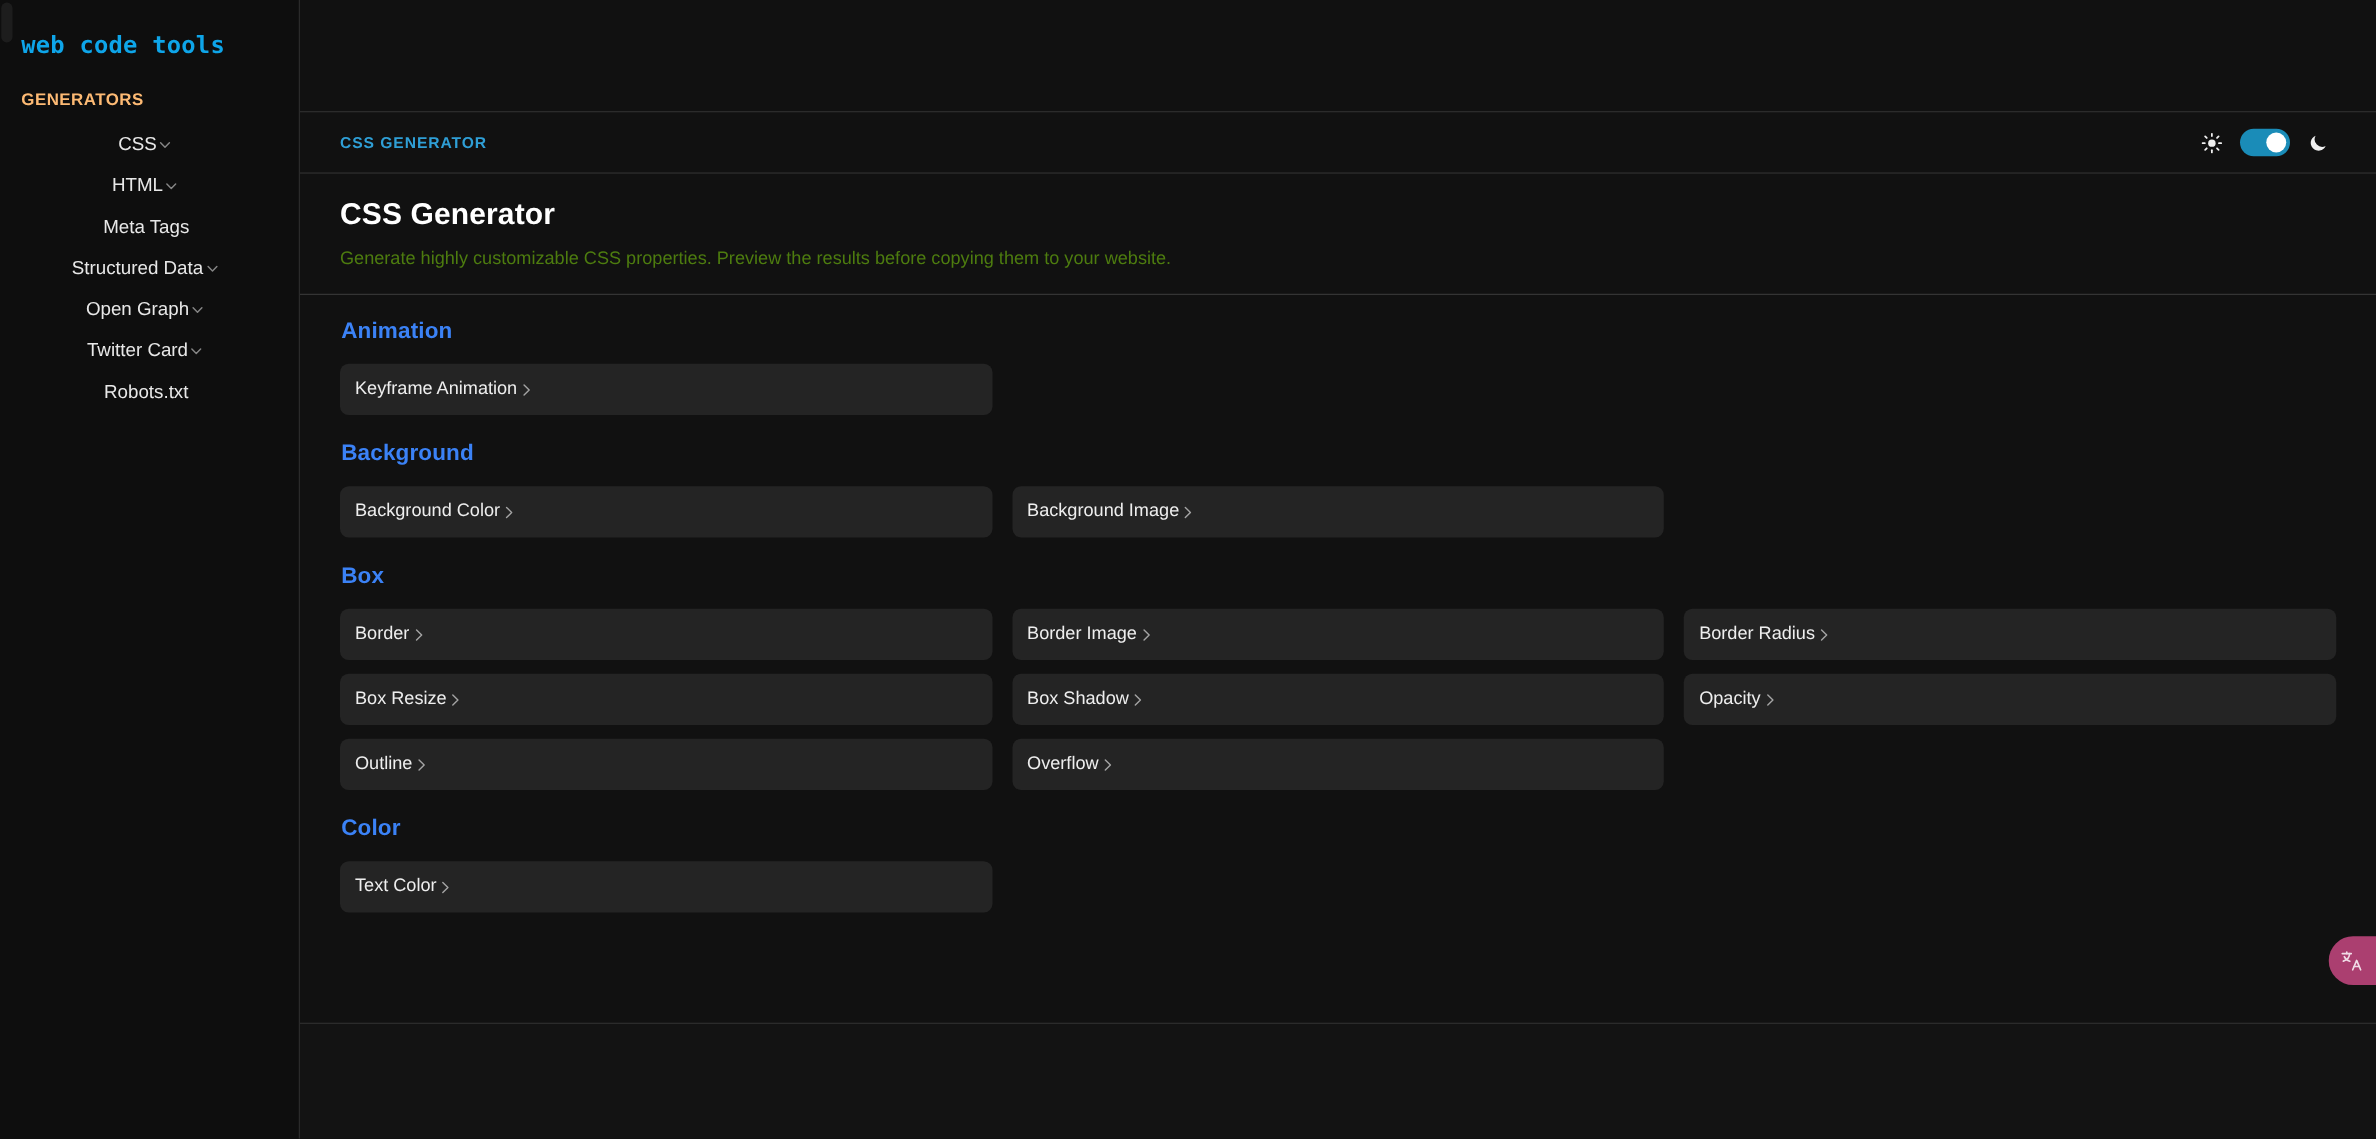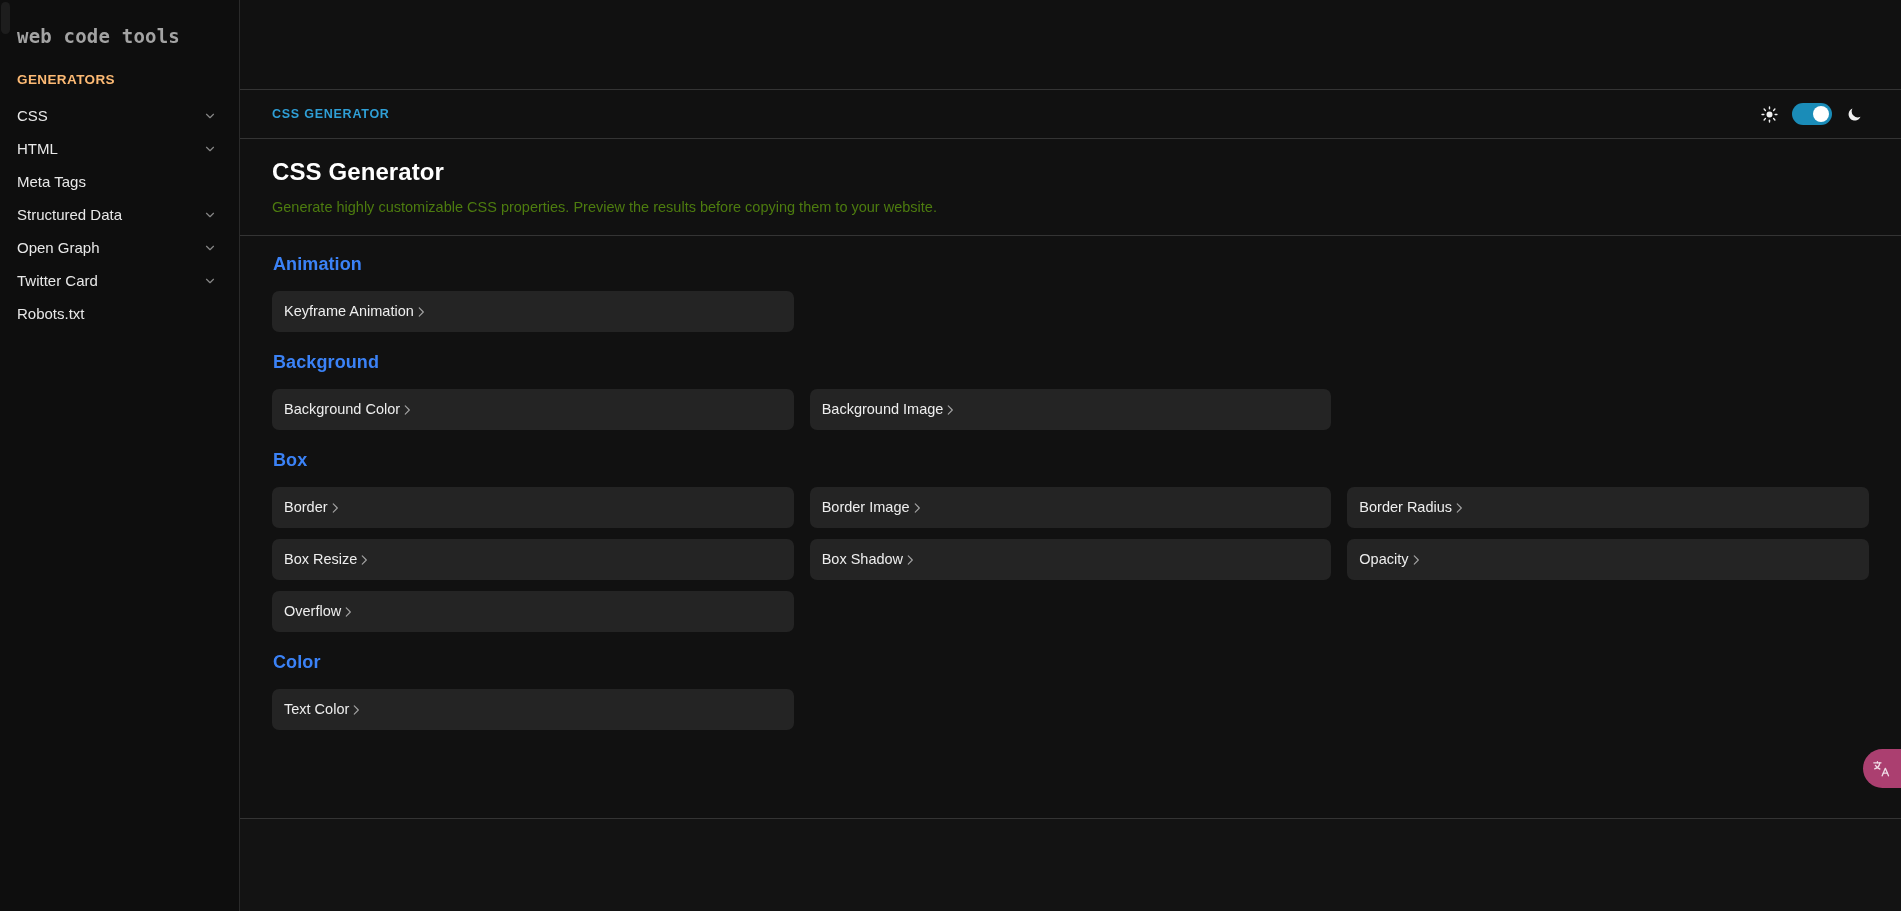--- a/index.html
+++ b/index.html
@@ -29,21 +29,21 @@
     background: #0e0e0e;
     border-right: 1px solid #2a2a2a;
     padding: 0 16px;
     position: relative;
   }
 
   .brand {
     font-family: "DejaVu Sans Mono", "Liberation Mono", monospace;
     font-size: 19px;
     font-weight: 700;
-    color: #a3a3a3;
+    color: #0ea5e9;
     letter-spacing: 0.2px;
     padding-top: 14px;
     padding-left: 1px;
     height: 58px;
     display: flex;
     align-items: center;
   }
 
   .nav-section-title {
     color: #fdba74;
@@ -51,21 +51,21 @@
     font-weight: 700;
     letter-spacing: 0.4px;
     padding-left: 1px;
     margin-top: 14px;
     margin-bottom: 12px;
   }
 
   .nav-item {
     display: flex;
     align-items: center;
-    justify-content: space-between;
+    justify-content: center;
     height: 33px;
     padding-left: 1px;
     padding-right: 6px;
     cursor: pointer;
   }
   .nav-item .label {
     color: #e8e8e8;
     font-size: 15px;
     font-weight: 400;
     line-height: 1;
@@ -446,20 +446,28 @@
           </div>
           <div class="card">
             <span class="card-label">Opacity</span>
             <span class="chev-right">
               <svg viewBox="0 0 24 24" fill="none" stroke="#d6d6d6" stroke-width="1.9" stroke-linecap="round" stroke-linejoin="round">
                   <polyline points="9 5 16 12 9 19"></polyline>
                 </svg>
             </span>
           </div>
           <div class="card">
+            <span class="card-label">Outline</span>
+            <span class="chev-right">
+              <svg viewBox="0 0 24 24" fill="none" stroke="#d6d6d6" stroke-width="1.9" stroke-linecap="round" stroke-linejoin="round">
+                  <polyline points="9 5 16 12 9 19"></polyline>
+                </svg>
+            </span>
+          </div>
+          <div class="card">
             <span class="card-label">Overflow</span>
             <span class="chev-right">
               <svg viewBox="0 0 24 24" fill="none" stroke="#d6d6d6" stroke-width="1.9" stroke-linecap="round" stroke-linejoin="round">
                   <polyline points="9 5 16 12 9 19"></polyline>
                 </svg>
             </span>
           </div>
         </div>
       </section>
 

